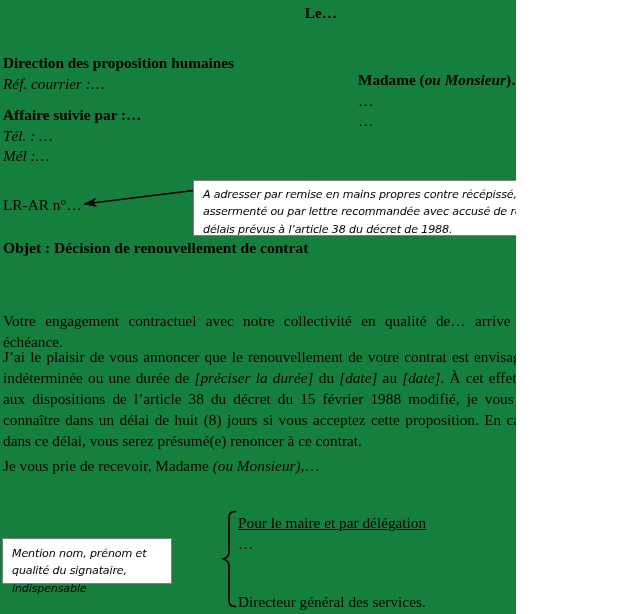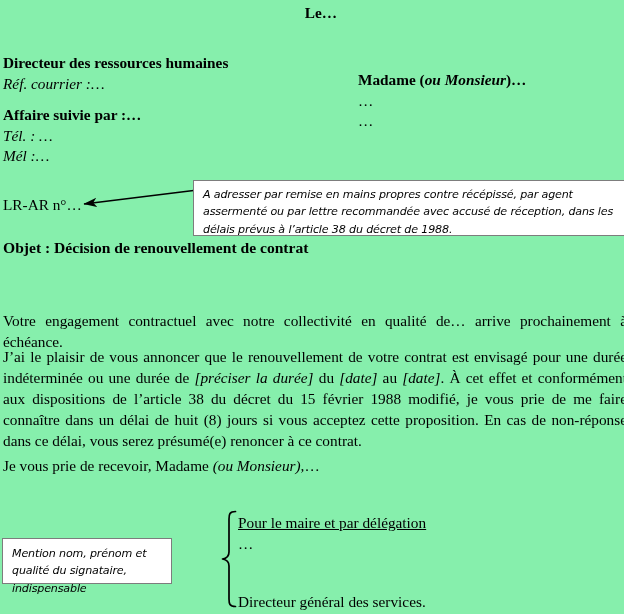--- a/index.html
+++ b/index.html
@@ -6,24 +6,24 @@
     margin: 0;
     padding: 0;
     background: #ffffff;
   }
   body {
     font-family: "Liberation Serif", "DejaVu Serif", serif;
     color: #000000;
   }
   #page {
     position: relative;
-    width: 624px;
+    width: 516px;
     height: 614px;
     overflow: hidden;
-    background: #86efac;
+    background: #15803d;
   }
   .abs { position: absolute; }
 
   
   .serif {
     font-family: "Liberation Serif", "DejaVu Serif", serif;
     font-size: 15.3px;
     line-height: 21px;
     color: #000;
     white-space: pre-wrap;
@@ -97,21 +97,21 @@
   #sig-line-3 { left: 238px; top: 591px; font-size: 15.3px; }
 </style>
 </head>
 <body>
 
 <div id="page">
 
   <div class="abs serif" id="date-line"><span class="shift">Le…</span></div>
 
   <div class="abs" id="sender-block">
-    <div class="serif line bold">Directeur des ressources humaines</div>
+    <div class="serif line bold">Direction des proposition humaines</div>
     <div class="serif line ital">Réf. courrier :…</div>
     <div class="gap"></div>
     <div class="serif line bold">Affaire suivie par :…</div>
     <div class="serif line ital">Tél. : …</div>
     <div class="serif line ital">Mél :…</div>
   </div>
 
   <div class="abs" id="recipient-block">
     <div class="serif line bold"><span>Madame (</span><span class="bi">ou Monsieur</span><span>)…</span></div>
     <div class="serif line">…</div>

